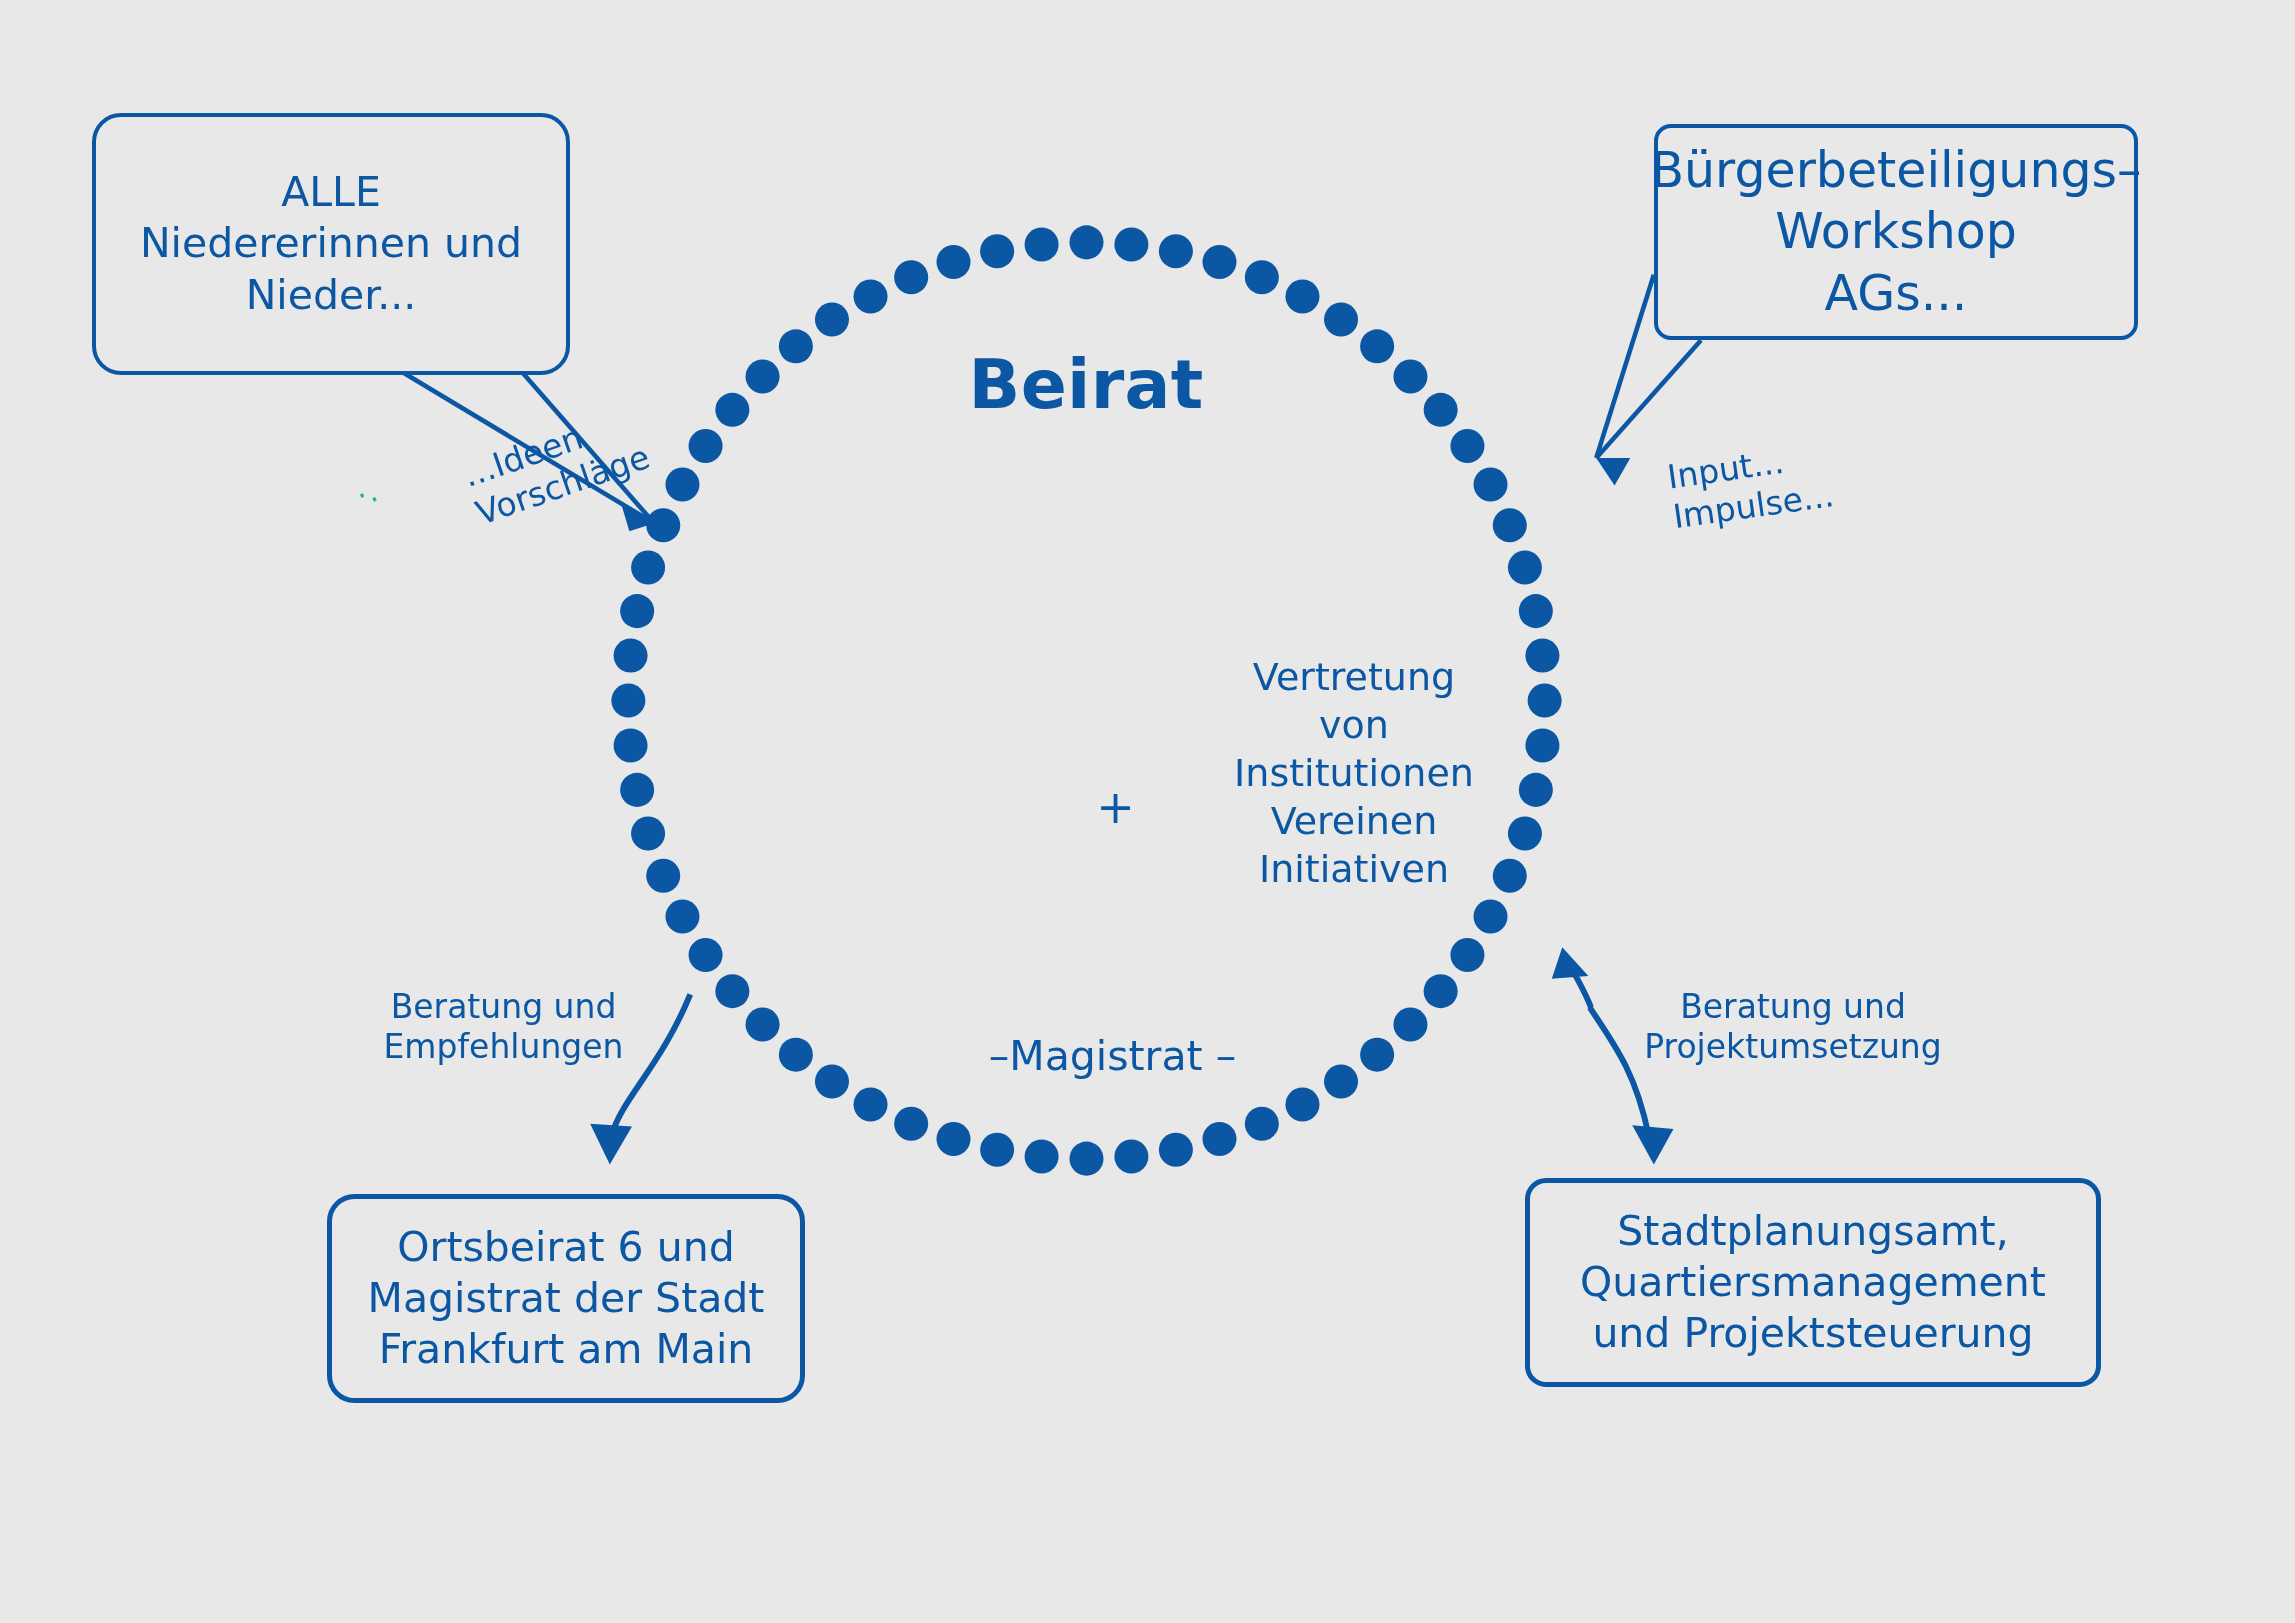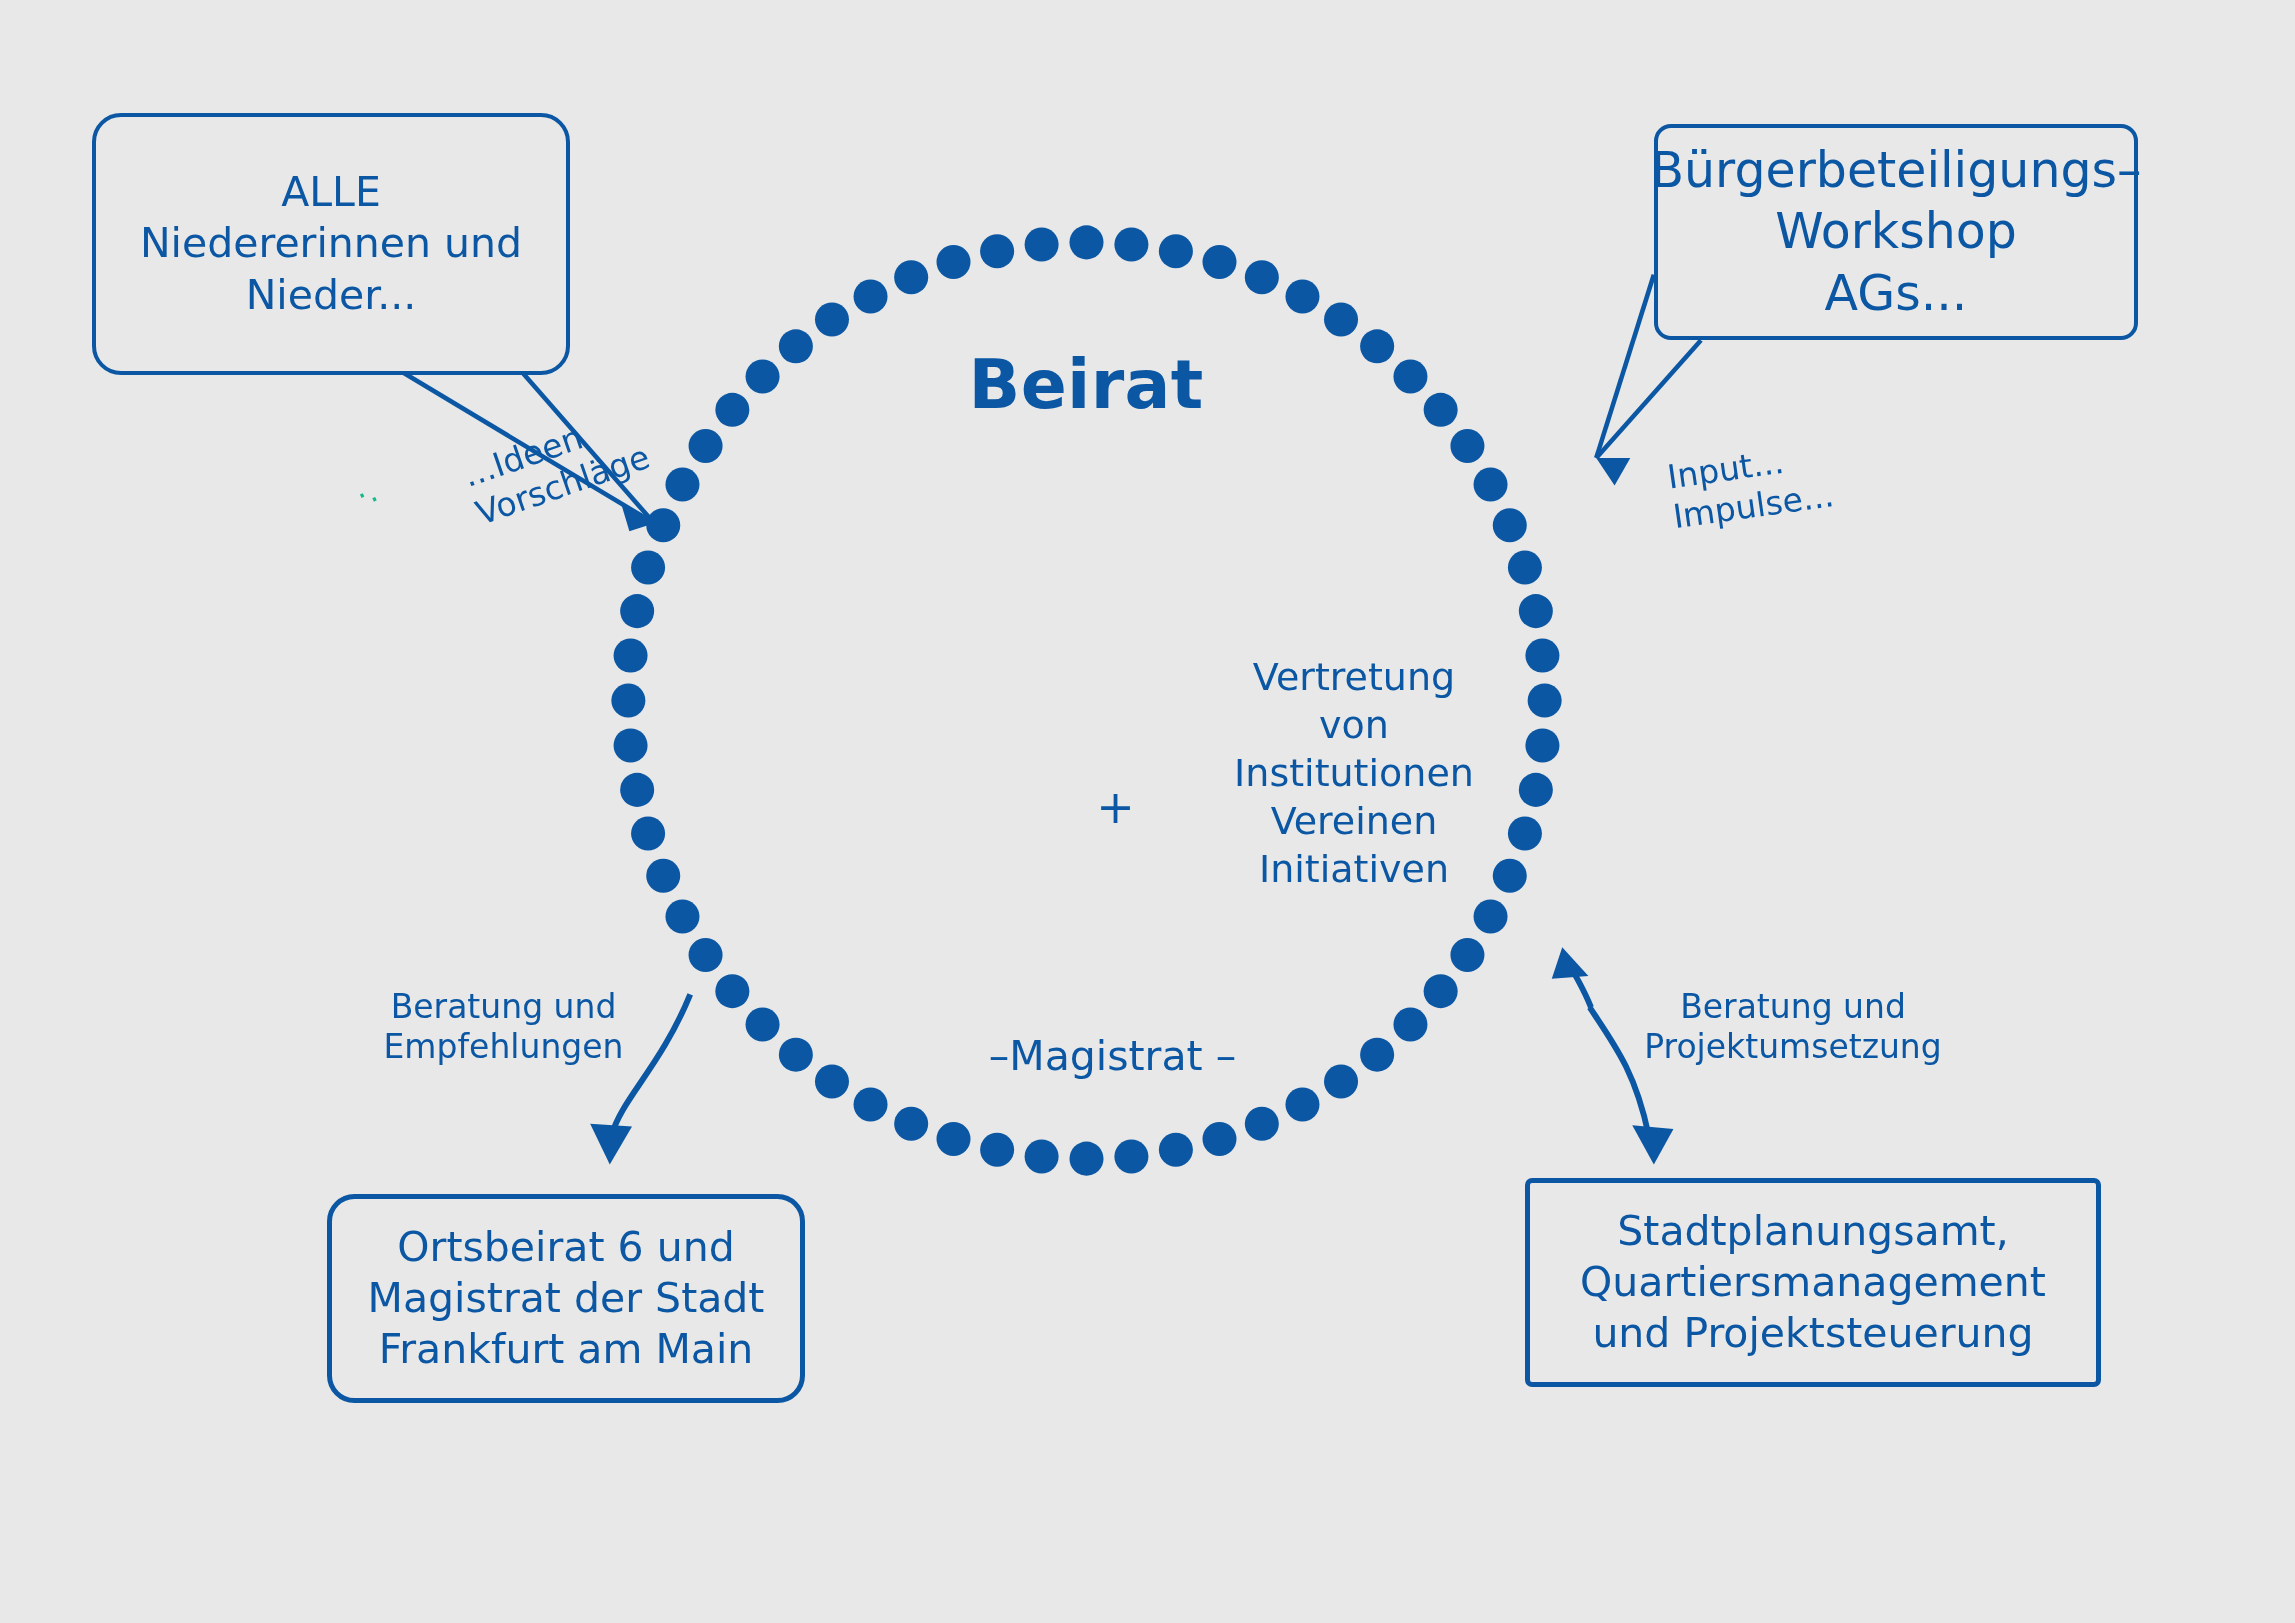--- a/index.html
+++ b/index.html
@@ -120,21 +120,21 @@
     border-radius: 27.5px;
     font-size: 41px;
     border-width: 5.9px;
     margin-top: 16px;
   }
   #bubble-stadtplanung {
     left: 1525px;
     top: 1178px;
     width: 576px;
     height: 209px;
-    border-radius: 7px;
+    border-radius: 21px;
     font-size: 41px;
     border-width: 5.9px;
   }
 
   
   #connectors {
     position: absolute;
     left: 0; top: 0;
     width: 2295px;
     height: 1623px;

